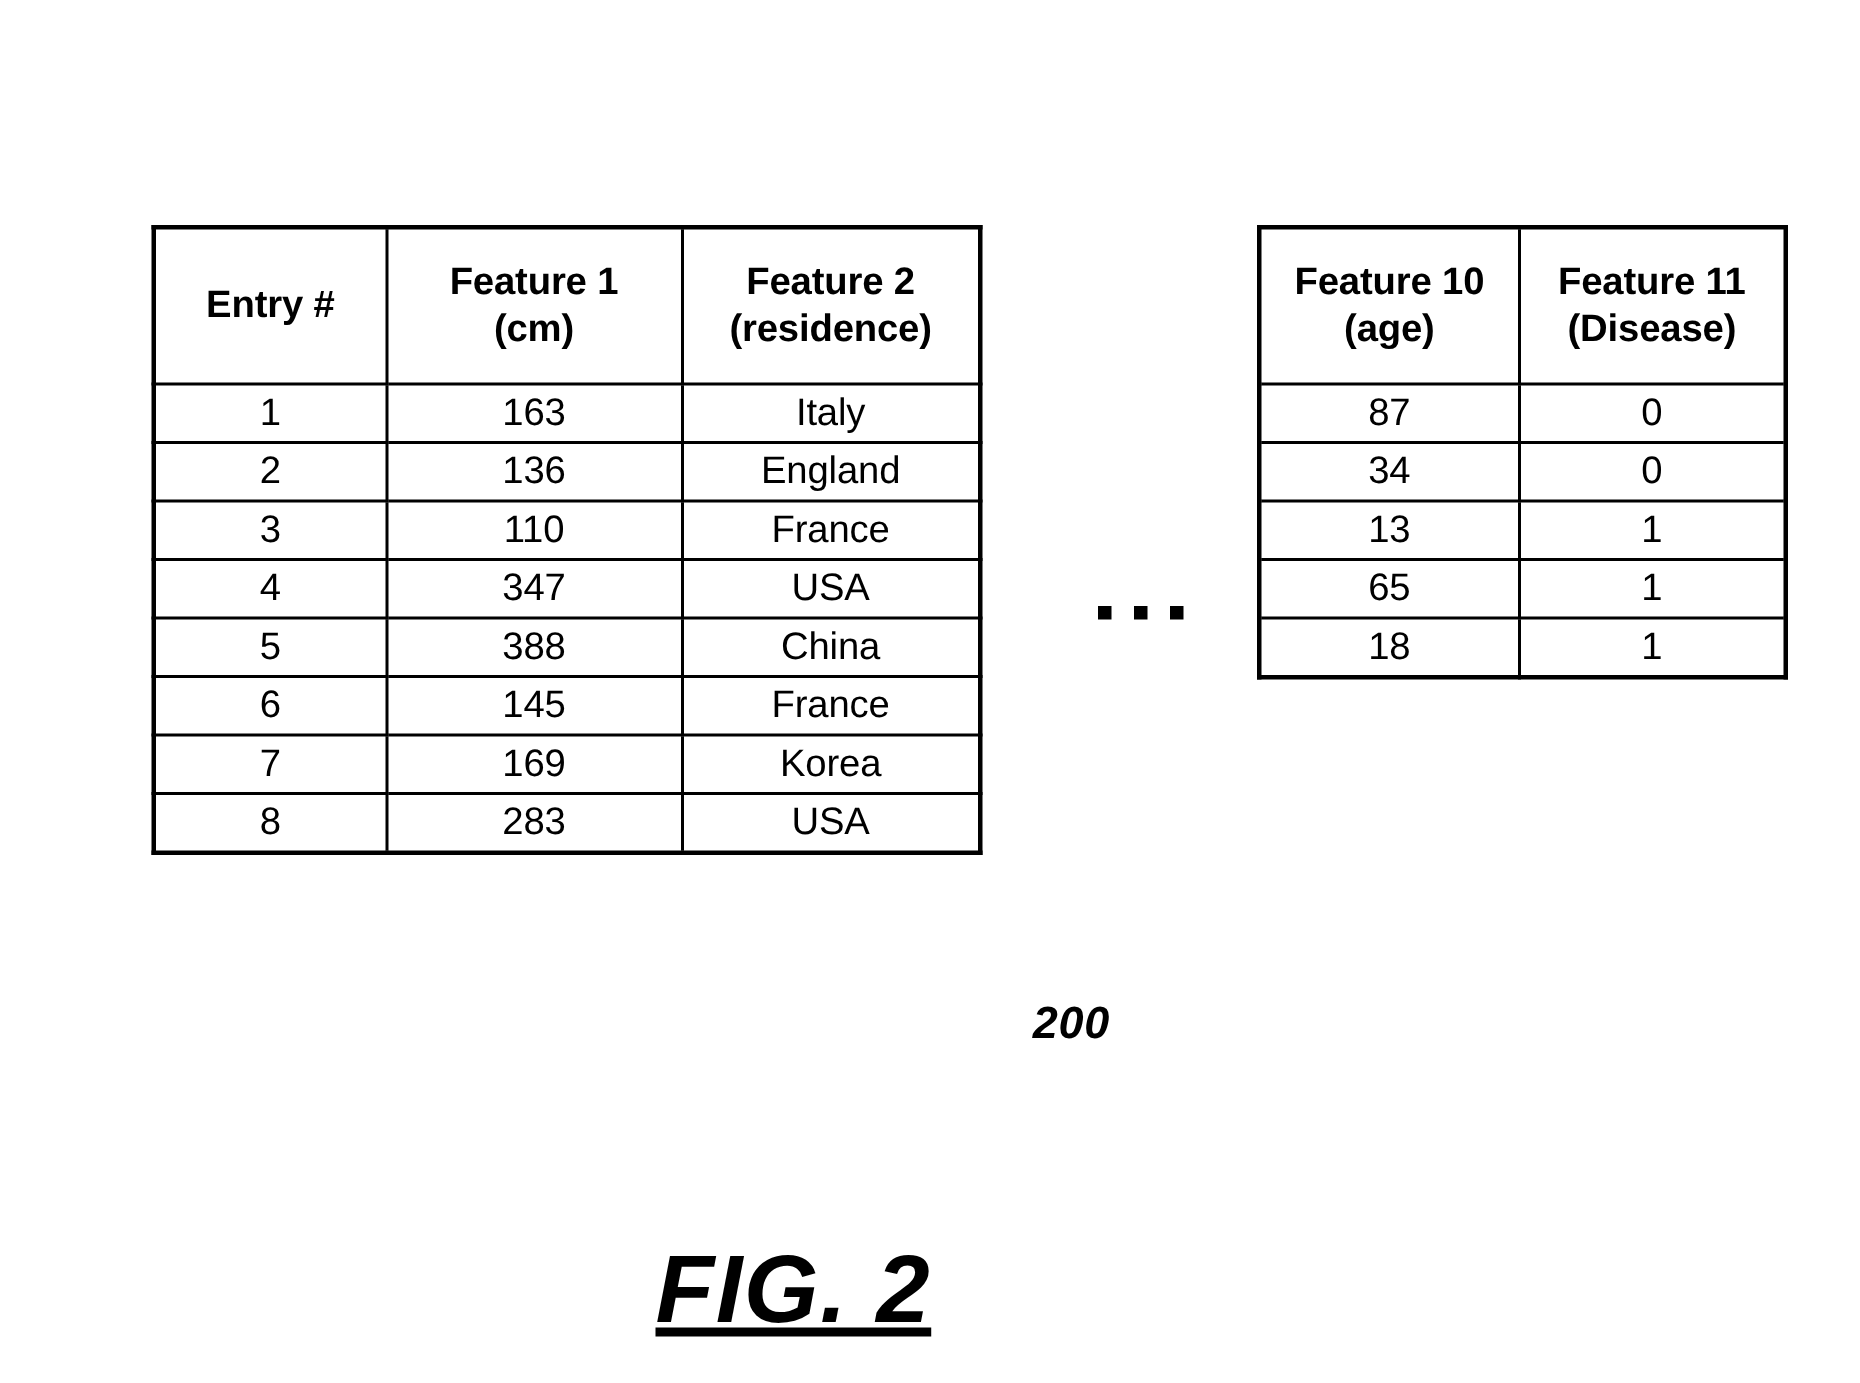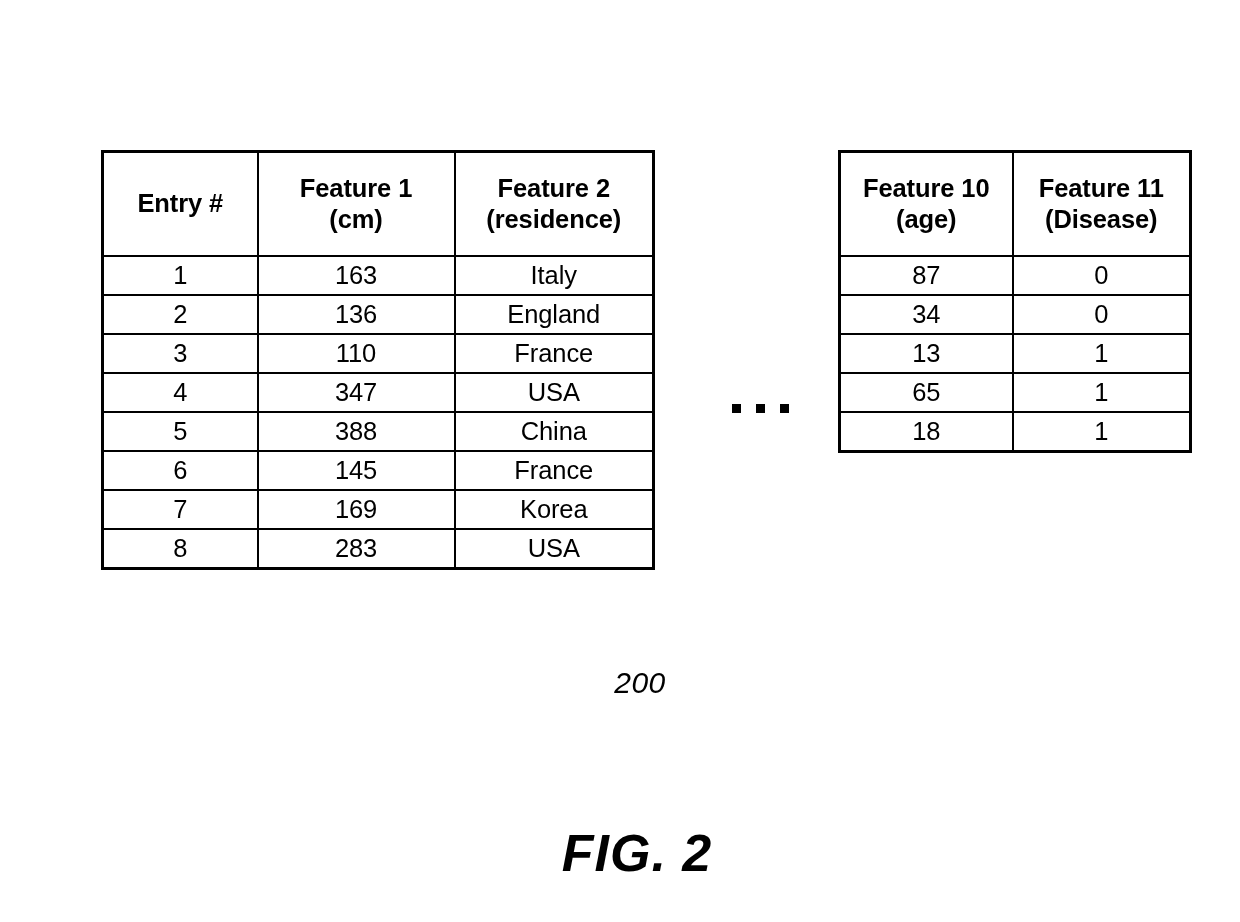--- a/index.html
+++ b/index.html
@@ -94,40 +94,41 @@
     height: 9px;
     background: #000000;
   }
 
   
   #reference-numeral {
     position: absolute;
     left: 540px;
     top: 668px;
     width: 200px;
-    text-align: center;
+    text-align: right;
     font-style: italic;
-    font-weight: normal;
+    font-weight: bold;
     font-size: 30px;
     line-height: 1;
     letter-spacing: 0.5px;
   }
 
   
   #figure-caption {
     position: absolute;
     left: 437px;
     top: 827px;
     width: 400px;
-    text-align: center;
+    text-align: left;
     font-style: italic;
     font-weight: bold;
-    font-size: 52px;
+    font-size: 64px;
     line-height: 1;
     letter-spacing: 1px;
+    text-decoration: underline;
   }
 </style>
 </head>
 <body>
 
 <div class="figure-canvas">
 
   <table class="data-table" id="table-left">
     <colgroup>
       <col class="col-entry">

